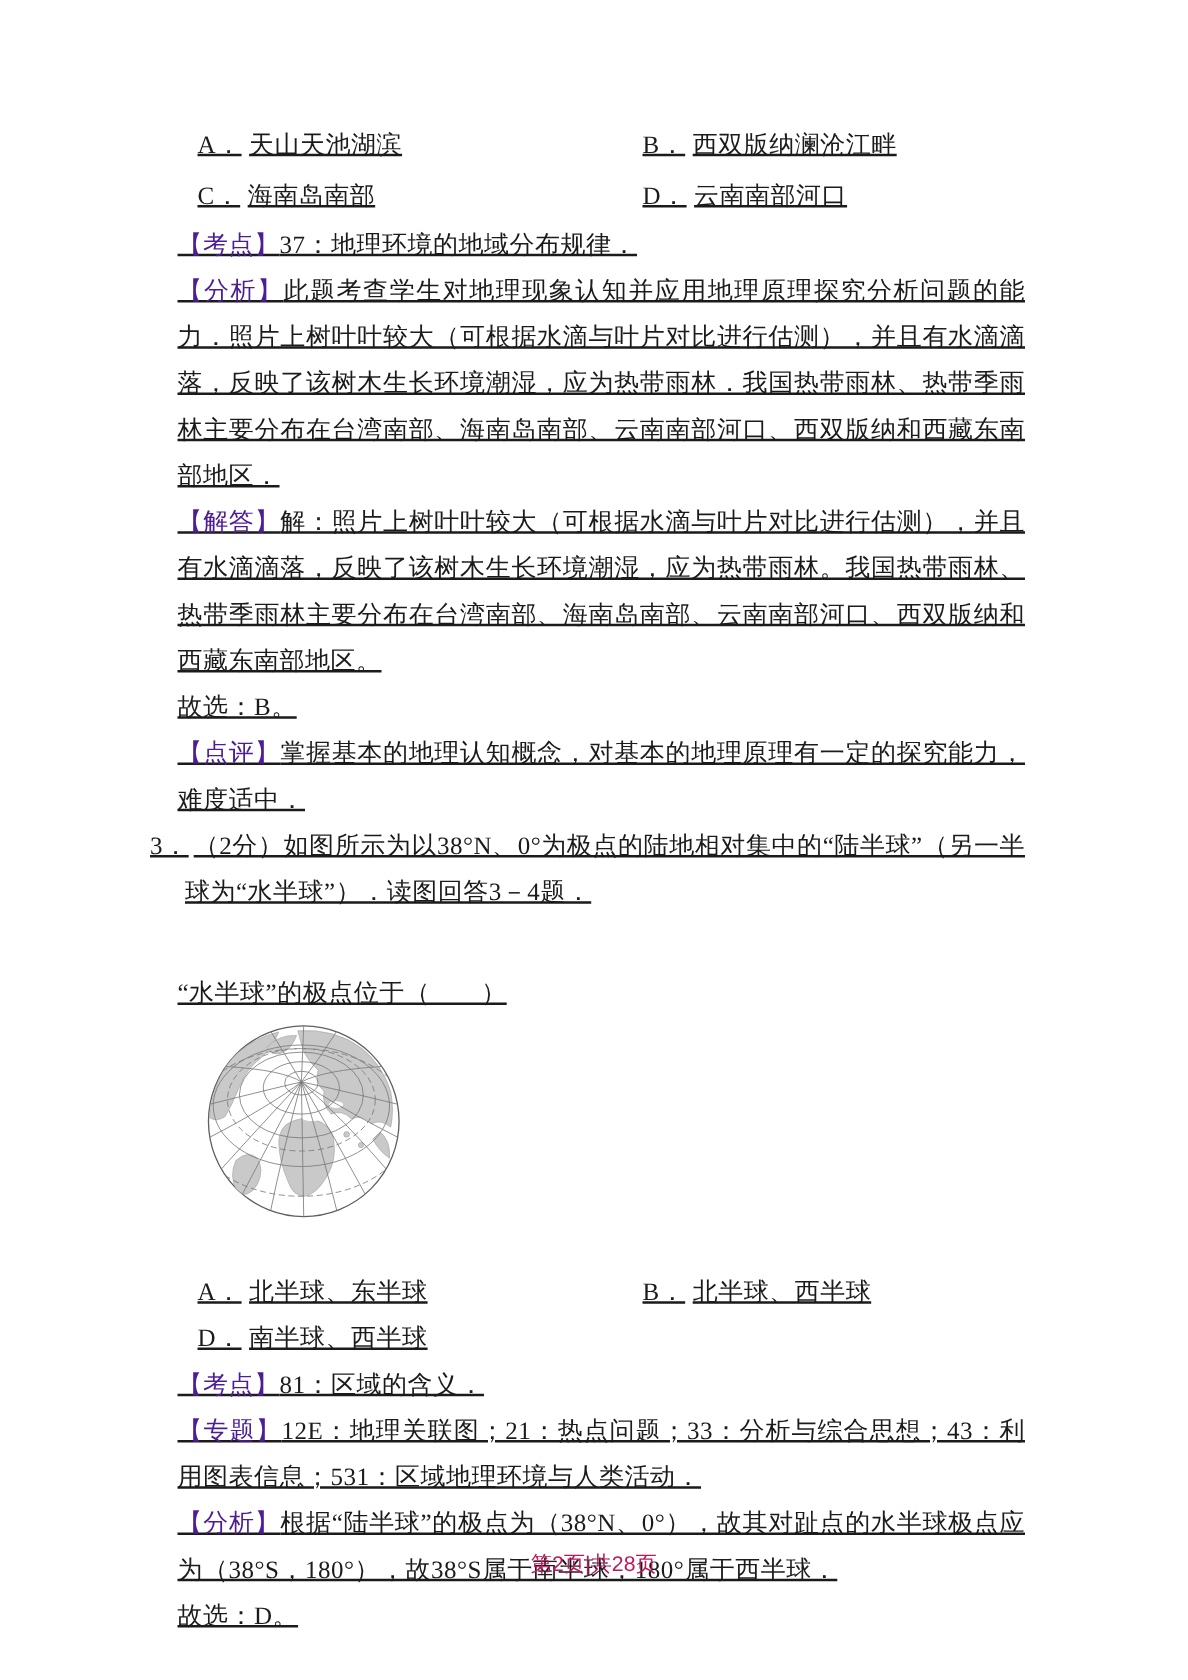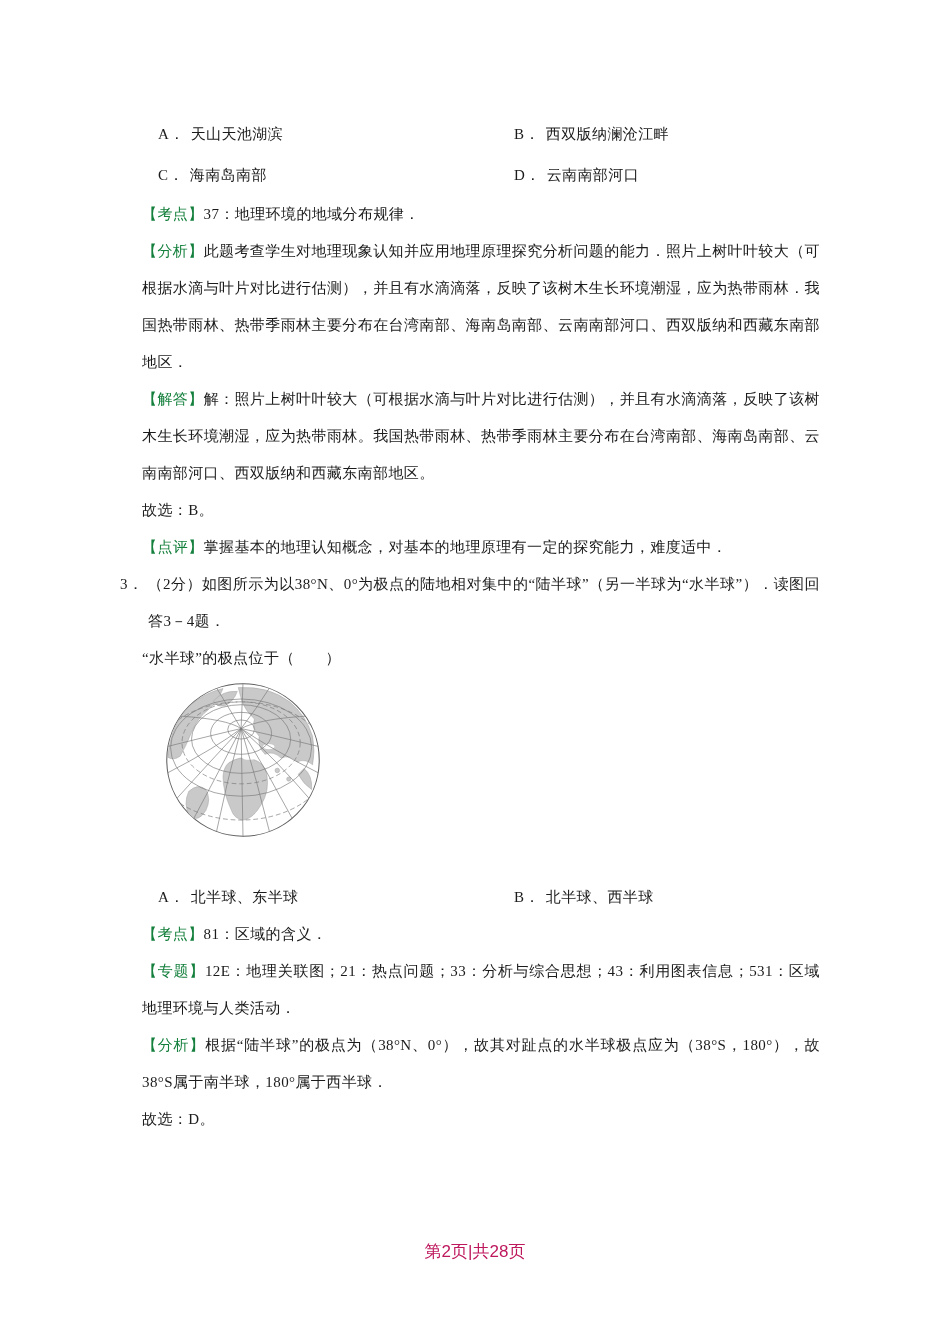--- a/index.html
+++ b/index.html
@@ -3,31 +3,31 @@
 <meta charset="utf-8">
 <style>
   * { margin:0; padding:0; box-sizing:border-box; }
   html,body { background:#ffffff; }
   .page {
     position:relative; width:950px; height:1344px; background:#fff;
     font-family:"Liberation Serif","DejaVu Serif",serif;
     color:#1b1b1b; overflow:hidden;
   }
   .content {
-    position:absolute; left:142px; top:114px; width:678px;
-    font-size:15px; letter-spacing:0.4px; text-align:justify;
+    position:absolute; left:142px; top:96px; width:678px;
+    font-size:20px; letter-spacing:0.4px; text-align:justify;text-decoration:underline;
   }
   .para { line-height:37px; }
-  .label { color:#15803d; }
+  .label { color:#4c1d95; }
   .opts { display:grid; grid-template-columns:356px 1fr; line-height:41px; padding-left:16px; text-align:left; }
   .opts.tight { line-height:37px;margin-top:36px; }
   .opt-key { margin-right:6px; }
   .qline { line-height:37px; padding-left:6px; text-indent:-28px; }
   .qnum { margin-right:4px; }
-  .subline { line-height:37px; }
+  .subline { line-height:37px;margin-top:44px; }
   .globe-wrap { height:164px; margin:2px 0 0 20px; }
   .footer {
     position:absolute; top:1240px; left:0; width:100%; text-align:center;
     font-family:"Liberation Sans","DejaVu Sans",sans-serif;
     font-size:17px; color:#be185d;
   }
   svg .grat { fill:none; stroke:#7a7a7a; stroke-width:0.7; }
   svg .grat-d { fill:none; stroke:#7a7a7a; stroke-width:0.7; stroke-dasharray:5 3; }
   svg .land { fill:#c9c9c9; stroke:#9f9f9f; stroke-width:0.5; }
   svg .sea { fill:#ffffff; stroke:none; }
@@ -100,20 +100,21 @@
           <path class="grat" d="M83,52 L85,4"></path>
           <path class="grat" d="M83,52 Q100,30 113,9"></path>
           <path class="grat" d="M83,52 Q102,42 151,39"></path>
         </g>
       </svg>
     </div>
 
     <div class="opts tight">
       <div><span class="opt-key">A．</span><span>北半球、东半球</span></div>
       <div><span class="opt-key">B．</span><span>北半球、西半球</span></div>
+      <div><span class="opt-key">D．</span><span>南半球、西半球</span></div>
     </div>
 
     <div class="para"><span class="label">【考点】</span><span>81：区域的含义．</span></div>
     <div class="para"><span class="label">【专题】</span><span>12E：地理关联图；21：热点问题；33：分析与综合思想；43：利用图表信息；531：区域地理环境与人类活动．</span></div>
     <div class="para"><span class="label">【分析】</span><span>根据“陆半球”的极点为（38°N、0°），故其对趾点的水半球极点应为（38°S，180°），故38°S属于南半球，180°属于西半球．</span></div>
     <div class="para"><span>故选：D。</span></div>
 
   </div>
 
   <div class="footer"><span>第2页|共28页</span></div>

